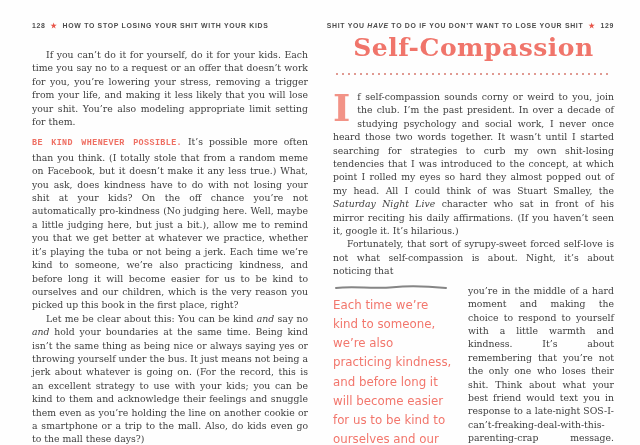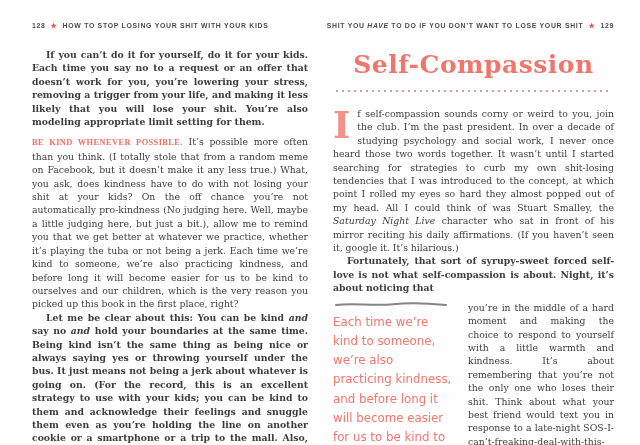--- a/index.html
+++ b/index.html
@@ -22,41 +22,41 @@
     letter-spacing:0.7px;
     color:#4c4c4c;
     display:flex;align-items:center;gap:5px;
     white-space:nowrap;
   }
   .runhead.right{justify-content:flex-end;}
   .star{color:#e8564a;font-size:7px;line-height:1;transform:translateY(-0.5px);}
 
   .body-text{font-size:9.3px;line-height:13.4px;text-align:justify;}
   .body-text p{margin:0;}
-  .indent{text-indent:14px;font-weight:bold;}
+  .indent{text-indent:14px;}
   .sect-gap{margin-top:7px !important;}
   .it{font-style:italic;}
   .lead{
-    font-family:Liberation Serif, serif;
+    font-family:Liberation Mono, monospace;
     font-weight:bold;
     color:#ee6f63;
     font-size:8.4px;
     letter-spacing:0.4px;
   }
 
   #left-body{margin-top:19px;}
 
   .chapter-title{
     font-family:"DejaVu Serif", serif;
     font-weight:bold;
     font-size:25px;
     letter-spacing:0.5px;
     color:#f0756b;
     text-align:center;
-    margin-top:21px;
+    margin-top:4px;
   }
   .dotted-rule{
     height:2px;
     margin:11px 3px 15px 3px;
     background-image:repeating-linear-gradient(90deg,#e09a92 0 1.6px,transparent 1.6px 6px);
   }
 
   .dropcap{
     float:left;
     font-weight:bold;

